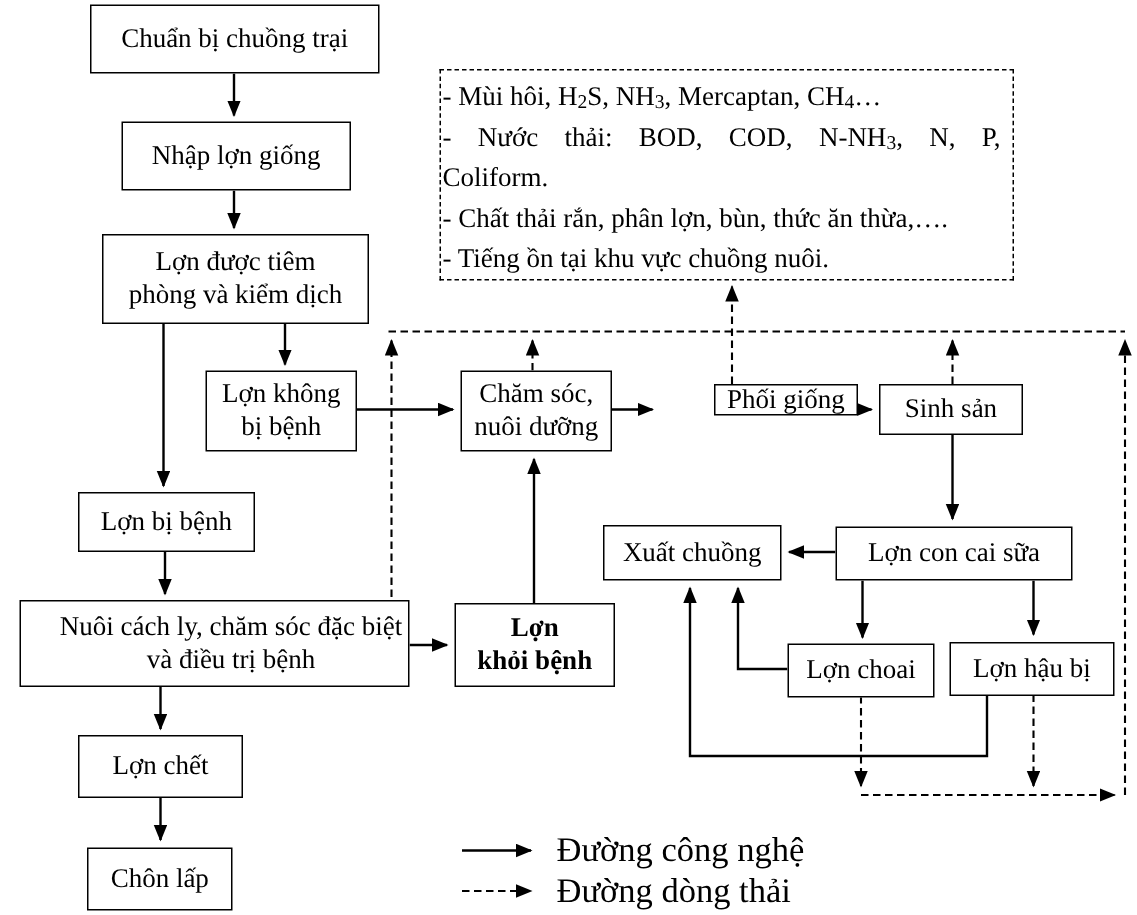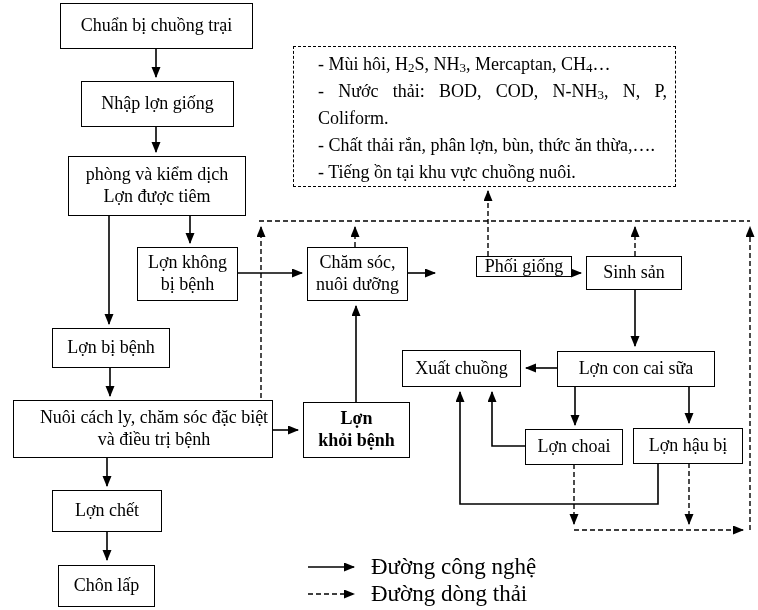--- a/index.html
+++ b/index.html
@@ -17,21 +17,21 @@
     font-size:18px;line-height:1.22;
     box-sizing:border-box;
     z-index:2;
   }
   .node span{display:block;white-space:nowrap;}
   #arrows{position:absolute;left:0;top:0;z-index:1;}
   .waste-box{
     position:absolute;left:293px;top:46px;width:383px;height:141px;
     border:1.5px dashed #000;background:#fff;
     box-sizing:border-box;
-    padding:4px 8px 0 24px;
+    padding:4px 8px 0 1px;
     font-size:18px;line-height:27px;
     z-index:2;
   }
   .wline{white-space:nowrap;}
   .wline.justify{text-align:justify;text-align-last:justify;white-space:normal;}
   .wline sub{font-size:13px;line-height:0;vertical-align:-0.18em;}
   .legend-label{
     position:absolute;font-size:23px;line-height:22px;white-space:nowrap;z-index:2;
   }
 </style>
@@ -80,22 +80,22 @@
 
 <div class="node" style="left:60px;top:3px;width:193px;height:46px;">
   <span>Chuẩn bị chuồng trại</span>
 </div>
 
 <div class="node" style="left:81px;top:81px;width:153px;height:46px;">
   <span>Nhập lợn giống</span>
 </div>
 
 <div class="node" style="left:68px;top:156px;width:178px;height:60px;">
+  <span>Lợn được tiêm</span>
   <span>phòng và kiểm dịch</span>
-  <span>Lợn được tiêm</span>
 </div>
 
 <div class="node" style="left:137px;top:247px;width:101px;height:54px;">
   <span>Lợn không</span>
   <span>bị bệnh</span>
 </div>
 
 <div class="node" style="left:307px;top:247px;width:101px;height:54px;">
   <span>Chăm sóc,</span>
   <span>nuôi dưỡng</span>

